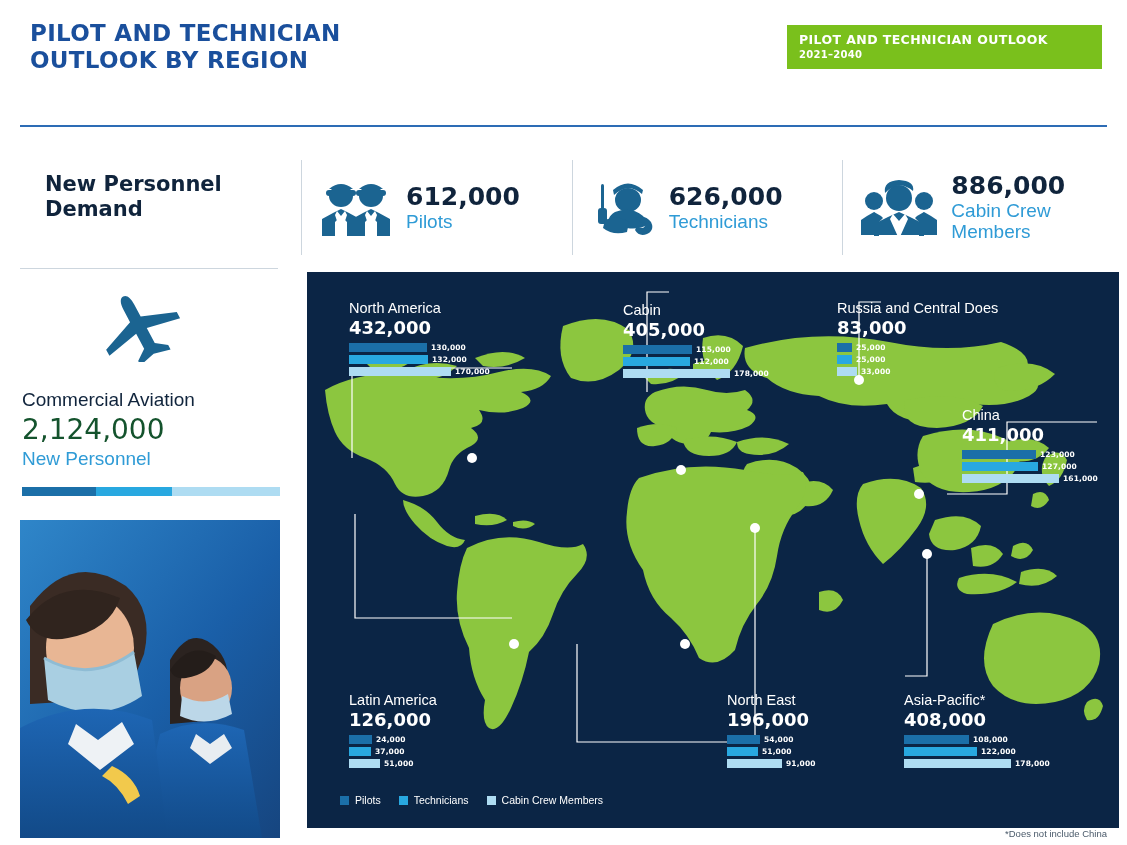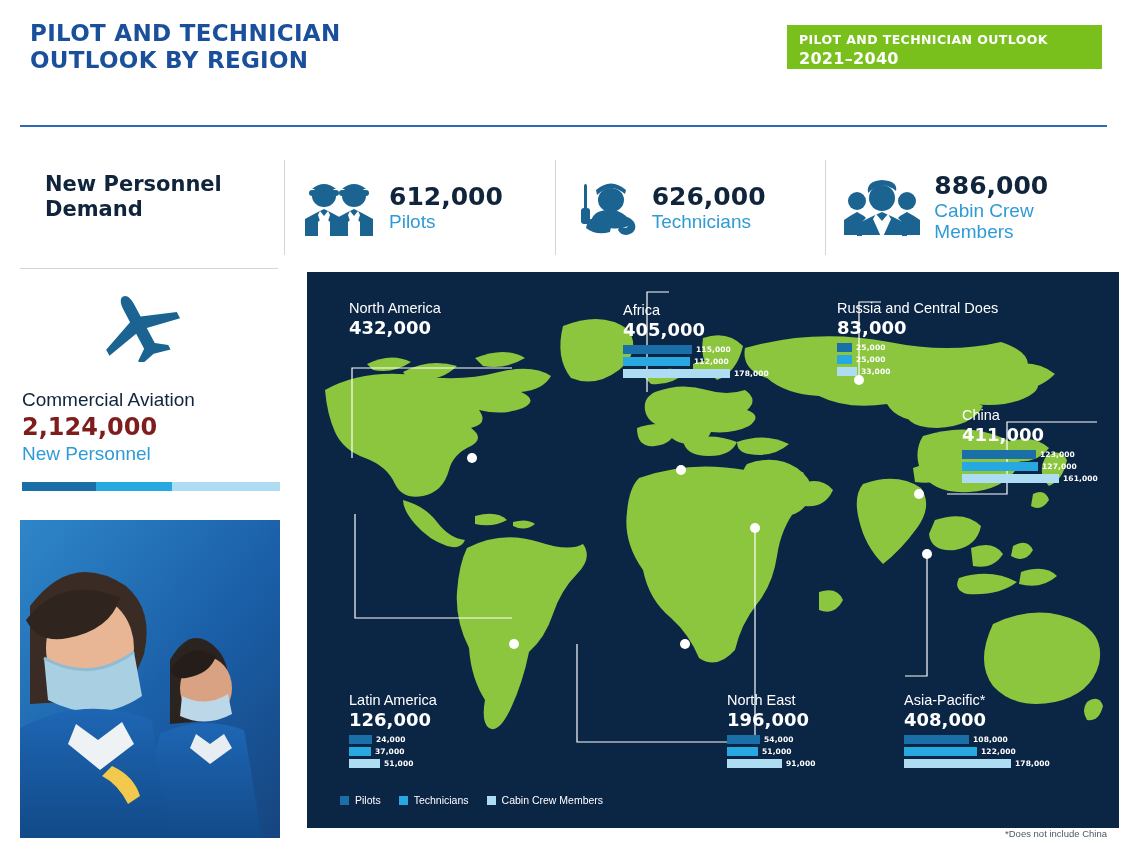--- a/index.html
+++ b/index.html
@@ -25,32 +25,32 @@
     width:315px; height:44px;
     background:#7AC01C;
     padding:7px 12px 0 12px;
   }
   .badge-line1 {
     color:#ffffff; font-size:12.5px; font-weight:bold;
     letter-spacing:0.4px; font-family:"DejaVu Sans", sans-serif;
     text-transform:uppercase;
   }
   .badge-line2 {
-    color:#ffffff; font-size:16px; font-weight:bold;
+    color:#ffffff; font-size:10px; font-weight:bold;
     letter-spacing:0.3px; font-family:"DejaVu Sans", sans-serif;
     margin-top:2px;
   }
   .header-rule {
     position:absolute; left:20px; top:125px;
     width:1087px; height:2px; background:#2d6cb5;
   }
 
   
   .stats-row {
-    position:absolute; left:284px; top:160px;
+    position:absolute; left:301px; top:160px;
     width:812px; height:95px;
     display:flex;
   }
   .stat {
     flex:1; display:flex; align-items:center;
     border-left:1px solid #cdd6de;
     padding-left:18px; gap:14px;
   }
   .stat-icon { flex:0 0 auto; color:#1b6491; display:flex; align-items:center; }
   .stat-text { line-height:1.1; }
@@ -76,21 +76,21 @@
   }
   .plane-icon {
     position:absolute; left:95px; top:290px;
     color:#1b6491;
   }
   .left-block {
     position:absolute; left:22px; top:388px; width:260px;
   }
   .lb-title { font-size:19px; color:#10243c; line-height:1.25; }
   .lb-value {
-    font-size:24px; font-weight:bold; color:#7f1d1d;
+    font-size:28px; font-weight:normal; color:#14532d;
     line-height:1.25; font-family:"DejaVu Sans", sans-serif;
   }
   .lb-sub { font-size:19px; color:#2f9bd6; line-height:1.25; }
   .lb-bar {
     margin-top:16px; width:258px; height:9px; display:flex;
   }
   .lb-bar span { display:block; height:100%; }
 
   .photo {
     position:absolute; left:20px; top:520px;
@@ -360,24 +360,38 @@
       <circle cx="207" cy="372" r="5"></circle>
       <circle cx="378" cy="372" r="5"></circle>
       <circle cx="448" cy="256" r="5"></circle>
       <circle cx="620" cy="282" r="5"></circle>
     </g>
   </svg>
 
   <div class="region" style="left:42px; top:28px; width:200px;">
     <div class="r-name">North America</div>
     <div class="r-total">432,000</div>
+    <div class="r-bars">
+      <div class="r-bar-row">
+        <span class="r-bar" style="width:78px;background:#1B6FA8;"></span>
+        <span class="r-val">130,000</span>
+      </div>
+      <div class="r-bar-row">
+        <span class="r-bar" style="width:79px;background:#28A8E0;"></span>
+        <span class="r-val">132,000</span>
+      </div>
+      <div class="r-bar-row">
+        <span class="r-bar" style="width:102px;background:#AEDCF2;"></span>
+        <span class="r-val">170,000</span>
+      </div>
+    </div>
   </div>
 
   <div class="region" style="left:316px; top:30px; width:200px;">
-    <div class="r-name">Africa</div>
+    <div class="r-name">Cabin</div>
     <div class="r-total">405,000</div>
     <div class="r-bars">
       <div class="r-bar-row">
         <span class="r-bar" style="width:69px;background:#1B6FA8;"></span>
         <span class="r-val">115,000</span>
       </div>
       <div class="r-bar-row">
         <span class="r-bar" style="width:67px;background:#28A8E0;"></span>
         <span class="r-val">112,000</span>
       </div>

